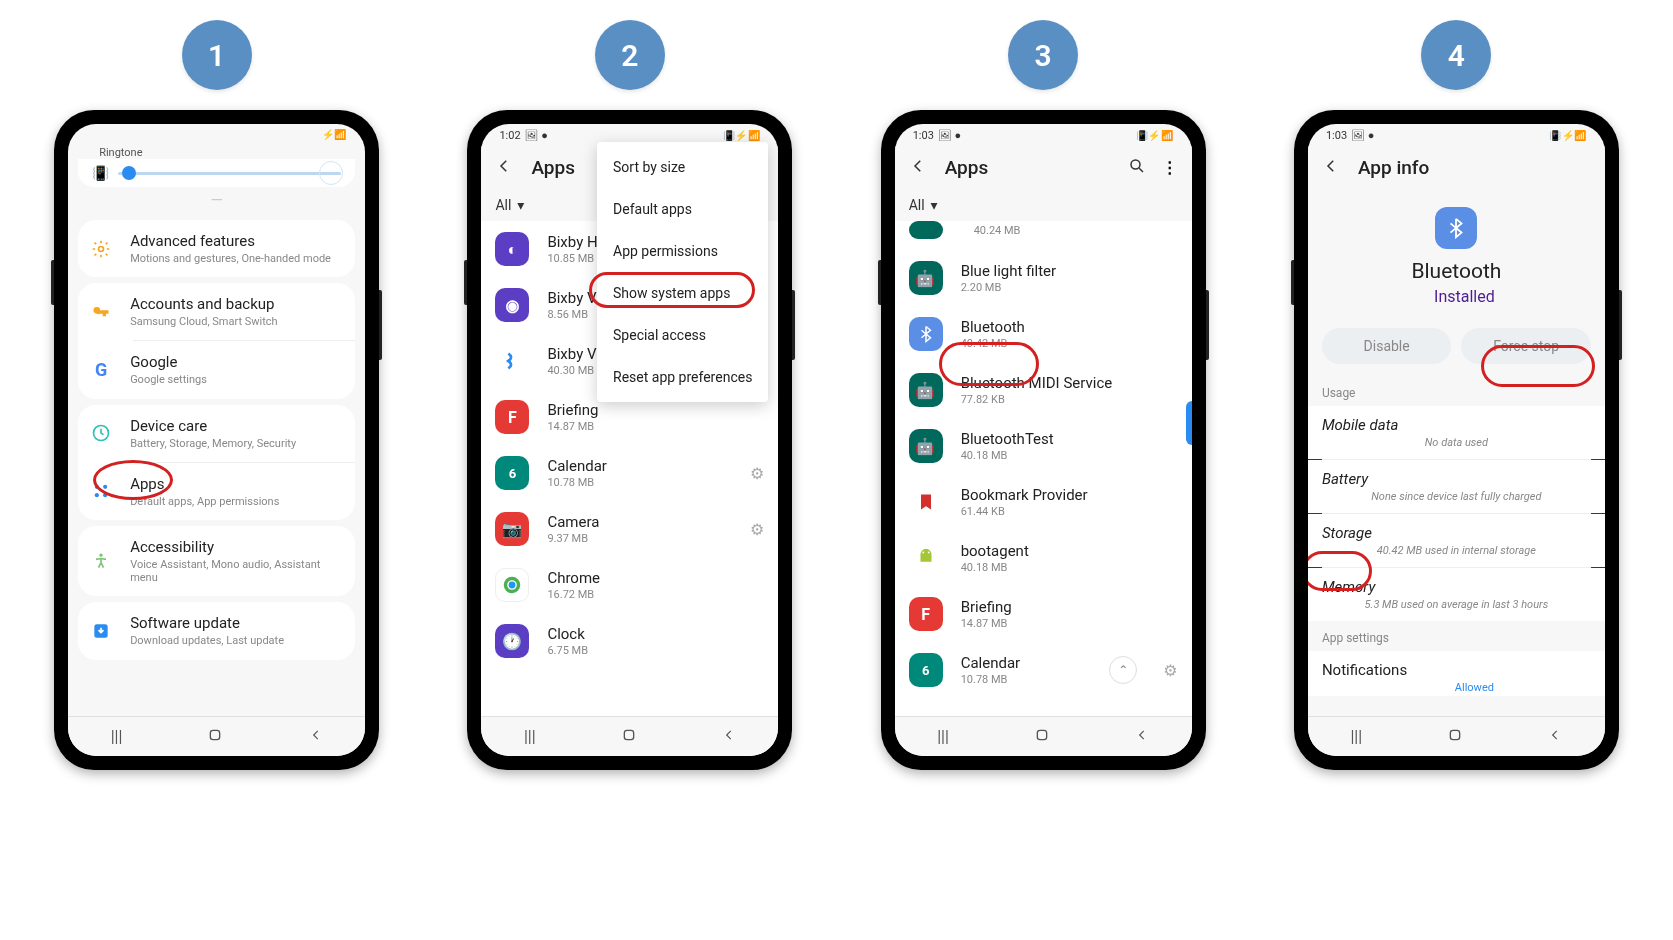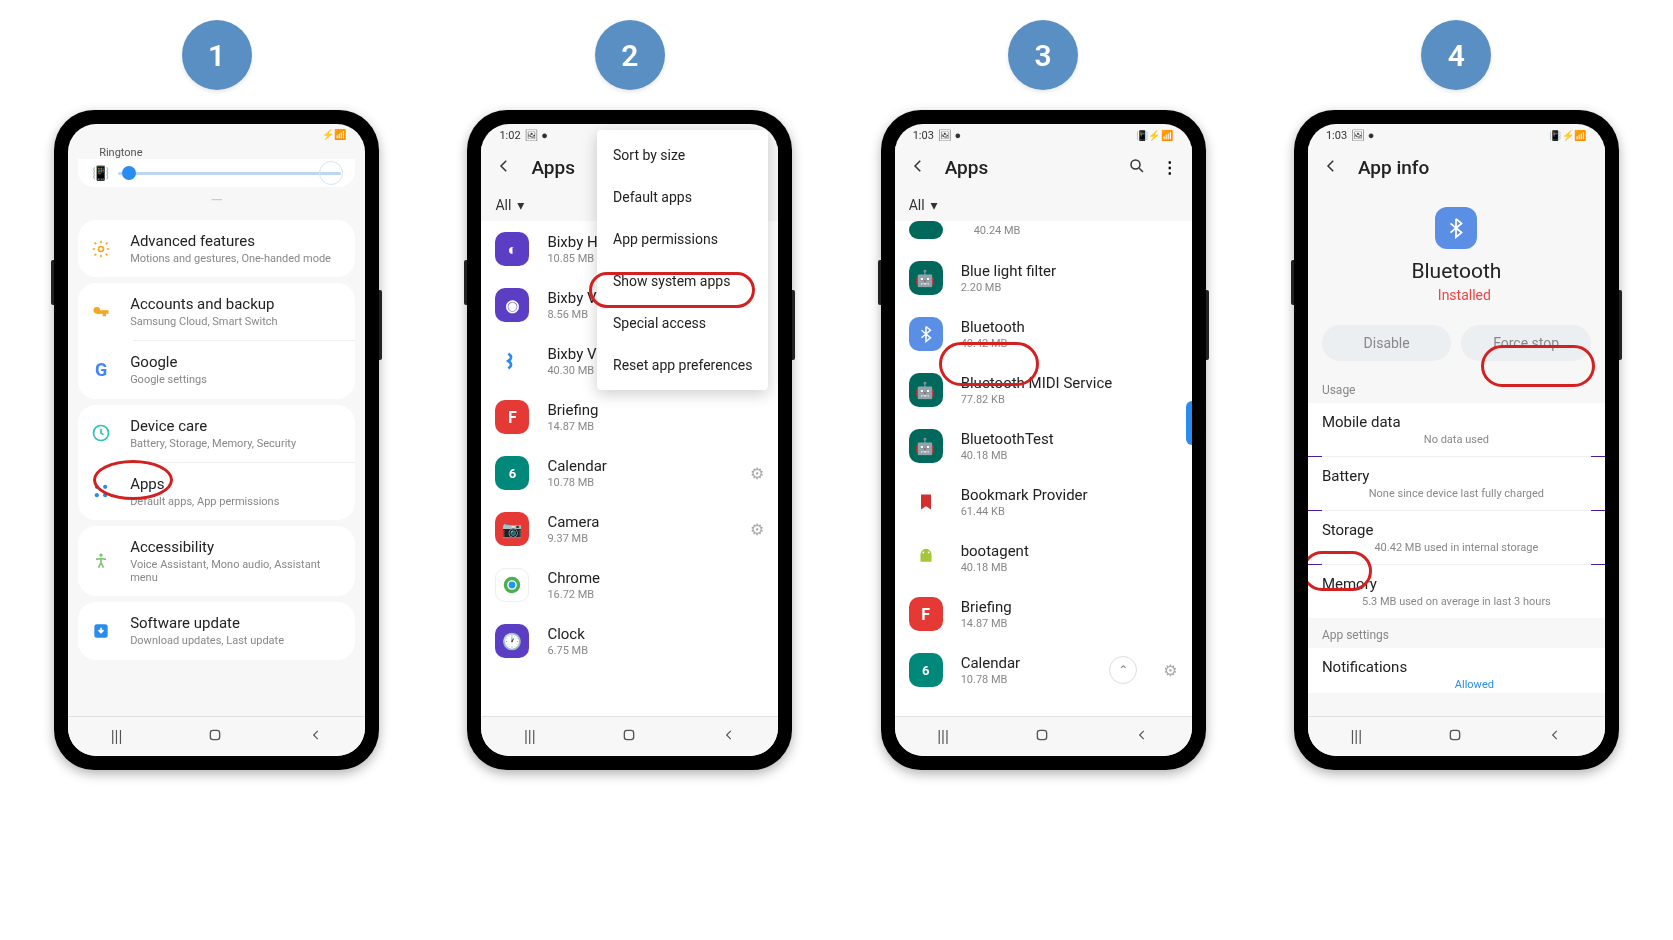--- a/index.html
+++ b/index.html
@@ -26,33 +26,33 @@
 .setting-icon { width: 26px; height: 26px; display: flex; align-items: center; justify-content: center; flex-shrink: 0; }
 .setting-text { flex: 1; min-width: 0; }
 .setting-title { font-size: 15px; color: #222; margin-bottom: 2px; }
 .setting-sub { font-size: 11px; color: #888; line-height: 1.2; }
 .app-list-item { display: flex; align-items: center; padding: 11px 14px; gap: 18px; position: relative; }
 .app-icon { width: 34px; height: 34px; border-radius: 10px; flex-shrink: 0; display: flex; align-items: center; justify-content: center; font-size: 16px; color: #fff; font-weight: bold; }
 .app-text { flex: 1; }
 .app-title { font-size: 15px; color: #222; margin-bottom: 1px; }
 .app-size { font-size: 11px; color: #888; }
 .gear { color: #aaa; }
-.popup-menu { position: absolute; top: 6px; right: 10px; background: #fff; border-radius: 4px; box-shadow: 0 4px 16px rgba(0,0,0,0.2); z-index: 10; min-width: 170px; padding: 4px 0; }
+.popup-menu { position: absolute; top: 18px; right: 10px; background: #fff; border-radius: 4px; box-shadow: 0 4px 16px rgba(0,0,0,0.2); z-index: 10; min-width: 170px; padding: 4px 0; }
 .popup-item { padding: 13px 16px; font-size: 14px; color: #222; }
 .navbar { height: 40px; display: flex; justify-content: space-around; align-items: center; background: #f7f7f7; border-top: 0.5px solid #e0e0e0; }
 .nav-btn { color: #555; }
 .circle-annotation { position: absolute; border: 3px solid #d32020; border-radius: 50%; pointer-events: none; z-index: 20; }
 .slider-row { display: flex; align-items: center; padding: 6px 14px; gap: 8px; background: #fff; border-radius: 0 0 16px 16px; margin: 0 10px 6px; }
 .slider-track { flex: 1; height: 3px; background: #bcd7f0; border-radius: 2px; position: relative; }
 .slider-thumb { position: absolute; width: 14px; height: 14px; background: #2a8cf0; border-radius: 50%; top: -5.5px; }
 .ringtone-label { font-size: 11px; color: #555; padding: 4px 31px 0; }
 .appinfo-center { text-align: center; padding: 18px 0 10px; }
 .appinfo-icon { width: 42px; height: 42px; border-radius: 12px; background: #5a8fe5; display: inline-flex; align-items: center; justify-content: center; margin-bottom: 10px; }
 .appinfo-name { font-size: 21px; color: #222; margin-bottom: 4px; }
-.appinfo-status { font-size: 14px; color: #ef4444; padding-left: 16px; }
+.appinfo-status { font-size: 16px; color: #4c1d95; padding-left: 16px; }
 .btn-row { display: flex; gap: 10px; padding: 12px 14px; }
 .btn { flex: 1; background: #eceff1; border-radius: 18px; padding: 10px 0; text-align: center; font-size: 14px; color: #888; }
 .section-hdr { padding: 10px 14px 6px; font-size: 12px; color: #888; }
 .info-item { padding: 10px 14px; background: #fff; }
 .info-title { font-size: 15px; color: #222; margin-bottom: 2px; }
 .info-sub { font-size: 11px; color: #888; text-align: center; }
 .info-divider { border-top: 0.5px solid #eee; margin: 0 14px; }
 .scroll-top-btn { position: absolute; width: 28px; height: 28px; border-radius: 50%; background: #fff; border: 1px solid #ddd; display: flex; align-items: center; justify-content: center; color: #888; font-size: 12px; }
 .side-tab { position: absolute; right: -2px; top: 180px; width: 8px; height: 44px; background: #2a8cf0; border-radius: 6px 0 0 6px; z-index: 5; }
 </style>
@@ -446,21 +446,21 @@
                 </svg>
               </div>
           <div class="appinfo-name">Bluetooth</div>
           <div class="appinfo-status">Installed</div>
         </div>
         <div class="btn-row">
           <div class="btn">Disable</div>
           <div class="btn">Force stop</div>
         </div>
         <div class="section-hdr">Usage</div>
-        <div style="background:#4c1d95;">
+        <div style="background:#4c1d95;font-style:italic;">
           <div class="info-item">
                 <div class="info-title">Mobile data</div>
                 <div class="info-sub">No data used</div>
               </div>
           <div class="info-divider"></div>
           <div class="info-item">
                 <div class="info-title">Battery</div>
                 <div class="info-sub">None since device last fully charged</div>
               </div>
           <div class="info-divider"></div>

